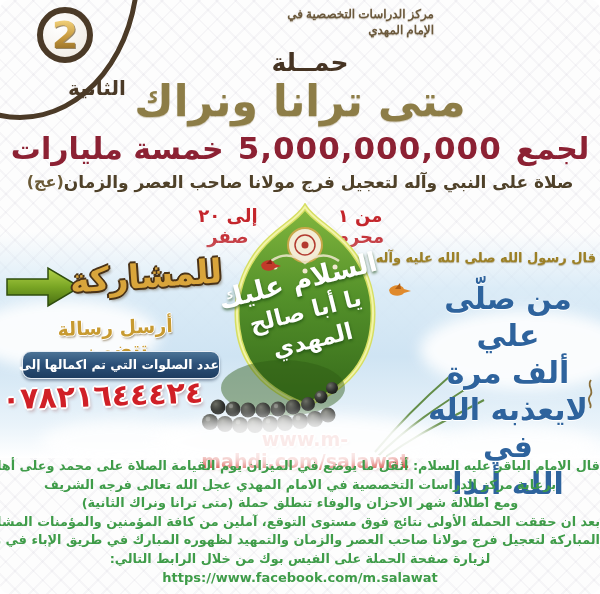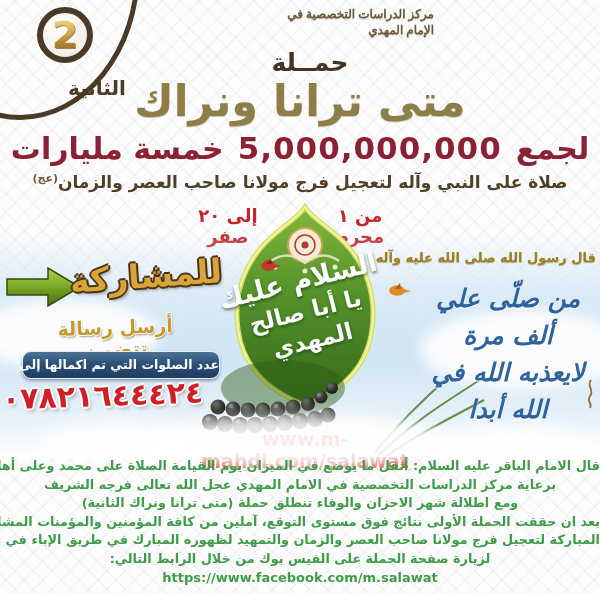--- a/index.html
+++ b/index.html
@@ -30,21 +30,21 @@
   .campaign-word{position:absolute;left:0;right:0;top:48px;text-align:center;
     font-size:25px;font-weight:bold;color:#463423;letter-spacing:1px;padding-left:20px;}
   .campaign-title{position:absolute;left:0;right:0;top:76px;text-align:center;
     font-size:43px;font-weight:bold;color:#8d7d47;text-shadow:0 1px 1px rgba(120,100,50,.35);}
   .goal-line{position:absolute;left:0;right:0;top:130px;display:flex;justify-content:center;
     align-items:baseline;gap:14px;color:#8c2133;font-weight:bold;}
   .goal-line .w{font-size:30px;}
   .goal-line .n{font-size:31px;direction:ltr;unicode-bidi:embed;letter-spacing:1px;}
   .subtitle{position:absolute;left:0;right:0;top:172px;text-align:center;
     font-size:17px;font-weight:bold;color:#4f4129;}
-  .aj-mark{font-size:11px;vertical-align:top;color:#6b5a36;}
+  .aj-mark{font-size:16px;vertical-align:top;color:#6b5a36;}
   .date-from{position:absolute;left:318px;top:205px;width:84px;text-align:center;
     font-size:18px;font-weight:bold;color:#c4262c;text-shadow:0 1px 0 #fff;}
   .date-to{position:absolute;left:178px;top:205px;width:100px;text-align:center;
     font-size:18px;font-weight:bold;color:#c4262c;text-shadow:0 1px 0 #fff;}
   
   .sky{position:absolute;left:0;right:0;top:232px;height:226px;
     background:linear-gradient(180deg, rgba(232,242,250,0) 0%, rgba(214,233,246,.85) 25%,
       #cfe4f3 55%, #e9f3fa 85%, #ffffff 100%);}
   .cloud{position:absolute;border-radius:50%;filter:blur(7px);background:#ffffff;opacity:.9;}
   .c1{left:-30px;top:300px;width:190px;height:70px;}
@@ -84,21 +84,21 @@
   .campaign-url{position:absolute;left:190px;top:428px;width:230px;text-align:center;
     font-size:19px;font-weight:bold;color:#cf2d24;direction:ltr;text-decoration:none;display:block;
     text-shadow:-2px 0 0 #fff,2px 0 0 #fff,0 -2px 0 #fff,0 2px 0 #fff,
       -1px -1px 0 #fff,1px 1px 0 #fff,2px 2px 3px rgba(120,30,20,.35);}
   
   .hadith-attr{position:absolute;left:430px;top:250px;width:166px;text-align:left;
     font-size:13px;font-weight:bold;color:#9c8026;white-space:nowrap;
     text-shadow:0 1px 1px rgba(120,95,30,.5);}
   .hadith{position:absolute;left:422px;top:280px;width:172px;text-align:center;
     color:#2e639d;font-weight:bold;text-shadow:0 1px 0 #ffffff;}
-  .hadith div{font-size:25px;line-height:37px;font-style:italic;}
+  .hadith div{font-size:30px;line-height:37px;}
   .flourish-svg{position:absolute;left:584px;top:378px;}
   
   .footer{position:absolute;left:0;right:0;top:457px;text-align:center;color:#3f9c49;font-weight:bold;}
   .footer .fl{font-size:12.8px;line-height:18.5px;white-space:nowrap;}
   .fb-url{display:block;margin-top:2px;font-size:13px;font-weight:bold;color:#3f9c49;
     direction:ltr;text-decoration:none;}
 </style>
 </head>
 <body>
 

